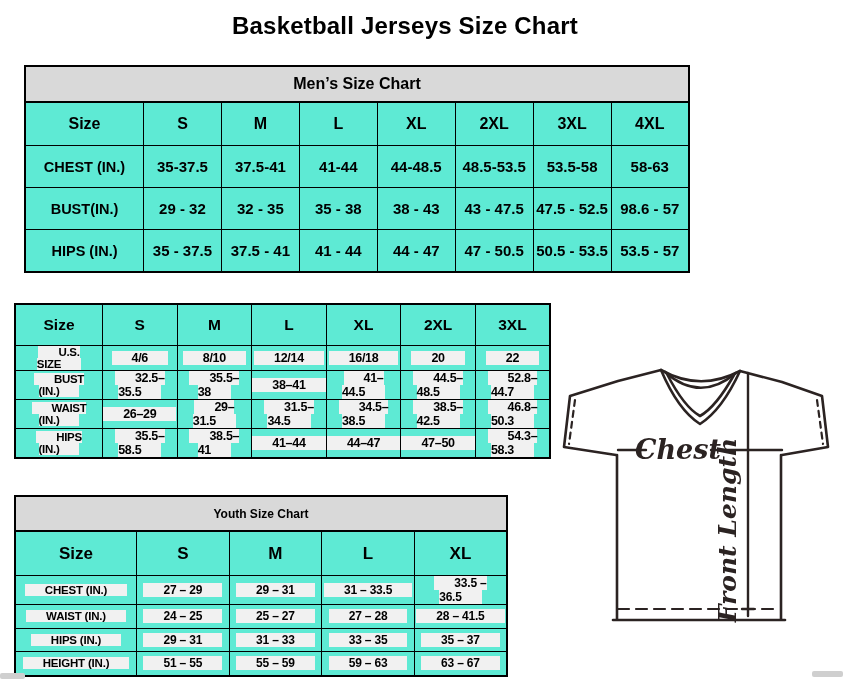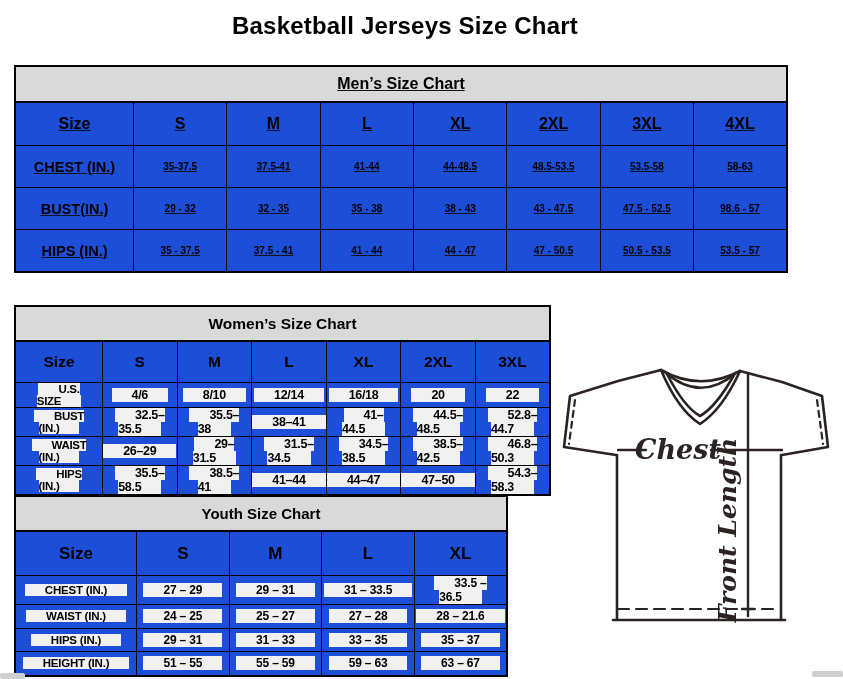--- a/index.html
+++ b/index.html
@@ -19,46 +19,46 @@
 
   
   .tbl-section { position:absolute; }
   .band {
     background:#d9d9d9; border:2px solid #000;
     display:flex; align-items:center; justify-content:center;
     font-weight:bold; color:#000;
   }
   .tbl-section table {
     width:100%; border-collapse:collapse; table-layout:fixed;
-    border:2px solid #000; margin-top:-2px; background:#1d4ed8;
+    border:2px solid #000; margin-top:-2px; background:#5eead4;
   }
   .tbl-section th, .tbl-section td {
     border:1.5px solid #000; text-align:center; vertical-align:middle;
     font-weight:bold; color:#000; padding:0;
   }
 
   
-  .mens { left:14px; top:65px; width:774px;text-decoration:underline; }
+  .mens { left:24px; top:65px; width:666px; }
   .mens .band { height:34px; font-size:16px; }
   .mens th { height:42px; font-size:16px; }
-  .mens td { height:41px; font-size:10px; }
+  .mens td { height:41px; font-size:15px; }
   .mens th:first-child { width:117px; }
   .mens td:first-child { font-size:14.5px; }
 
   
   .womens { left:14px; top:305px; width:537px; }
   .womens .band { height:33px; font-size:15.5px; }
   .womens th { height:40px; font-size:15.5px; }
   .womens th:first-child { width:86px; }
   .womens td { height:22px; font-size:12.5px; letter-spacing:-0.3px; }
   .womens td:first-child { font-size:11.5px; }
 
   
   .youth { left:14px; top:495px; width:494px; }
-  .youth .band { height:33px; font-size:15px; }
+  .youth .band { height:33px; font-size:12px; }
   .youth th { height:43px; font-size:17px; }
   .youth th:first-child { width:120px; }
   .youth td { height:22.5px; font-size:12px; letter-spacing:-0.2px; }
   .youth td:first-child { font-size:11.5px; }
 
   
   .hl td span { background:#f1f1f1; padding:0 20px;text-align:right; }
 
   
   .jersey { position:absolute; left:556px; top:360px; width:281px; height:272px; }
@@ -123,21 +123,20 @@
             <td><span>44 - 47</span></td>
             <td><span>47 - 50.5</span></td>
             <td><span>50.5 - 53.5</span></td>
             <td><span>53.5 - 57</span></td>
           </tr>
         </tbody>
     </table>
   </section>
 
   <section class="tbl-section womens hl">
-    <div class="band">Women’s Size Chart</div>
     <table>
       <thead>
           <tr>
             <th>Size</th>
             <th>S</th>
             <th>M</th>
             <th>L</th>
             <th>XL</th>
             <th>2XL</th>
             <th>3XL</th>
@@ -202,21 +201,21 @@
             <td><span>27 – 29</span></td>
             <td><span>29 – 31</span></td>
             <td><span>31 – 33.5</span></td>
             <td><span>33.5 – 36.5</span></td>
           </tr>
           <tr>
             <td><span>WAIST (IN.)</span></td>
             <td><span>24 – 25</span></td>
             <td><span>25 – 27</span></td>
             <td><span>27 – 28</span></td>
-            <td><span>28 – 21.6</span></td>
+            <td><span>28 – 41.5</span></td>
           </tr>
           <tr>
             <td><span>HIPS (IN.)</span></td>
             <td><span>29 – 31</span></td>
             <td><span>31 – 33</span></td>
             <td><span>33 – 35</span></td>
             <td><span>35 – 37</span></td>
           </tr>
           <tr>
             <td><span>HEIGHT (IN.)</span></td>

